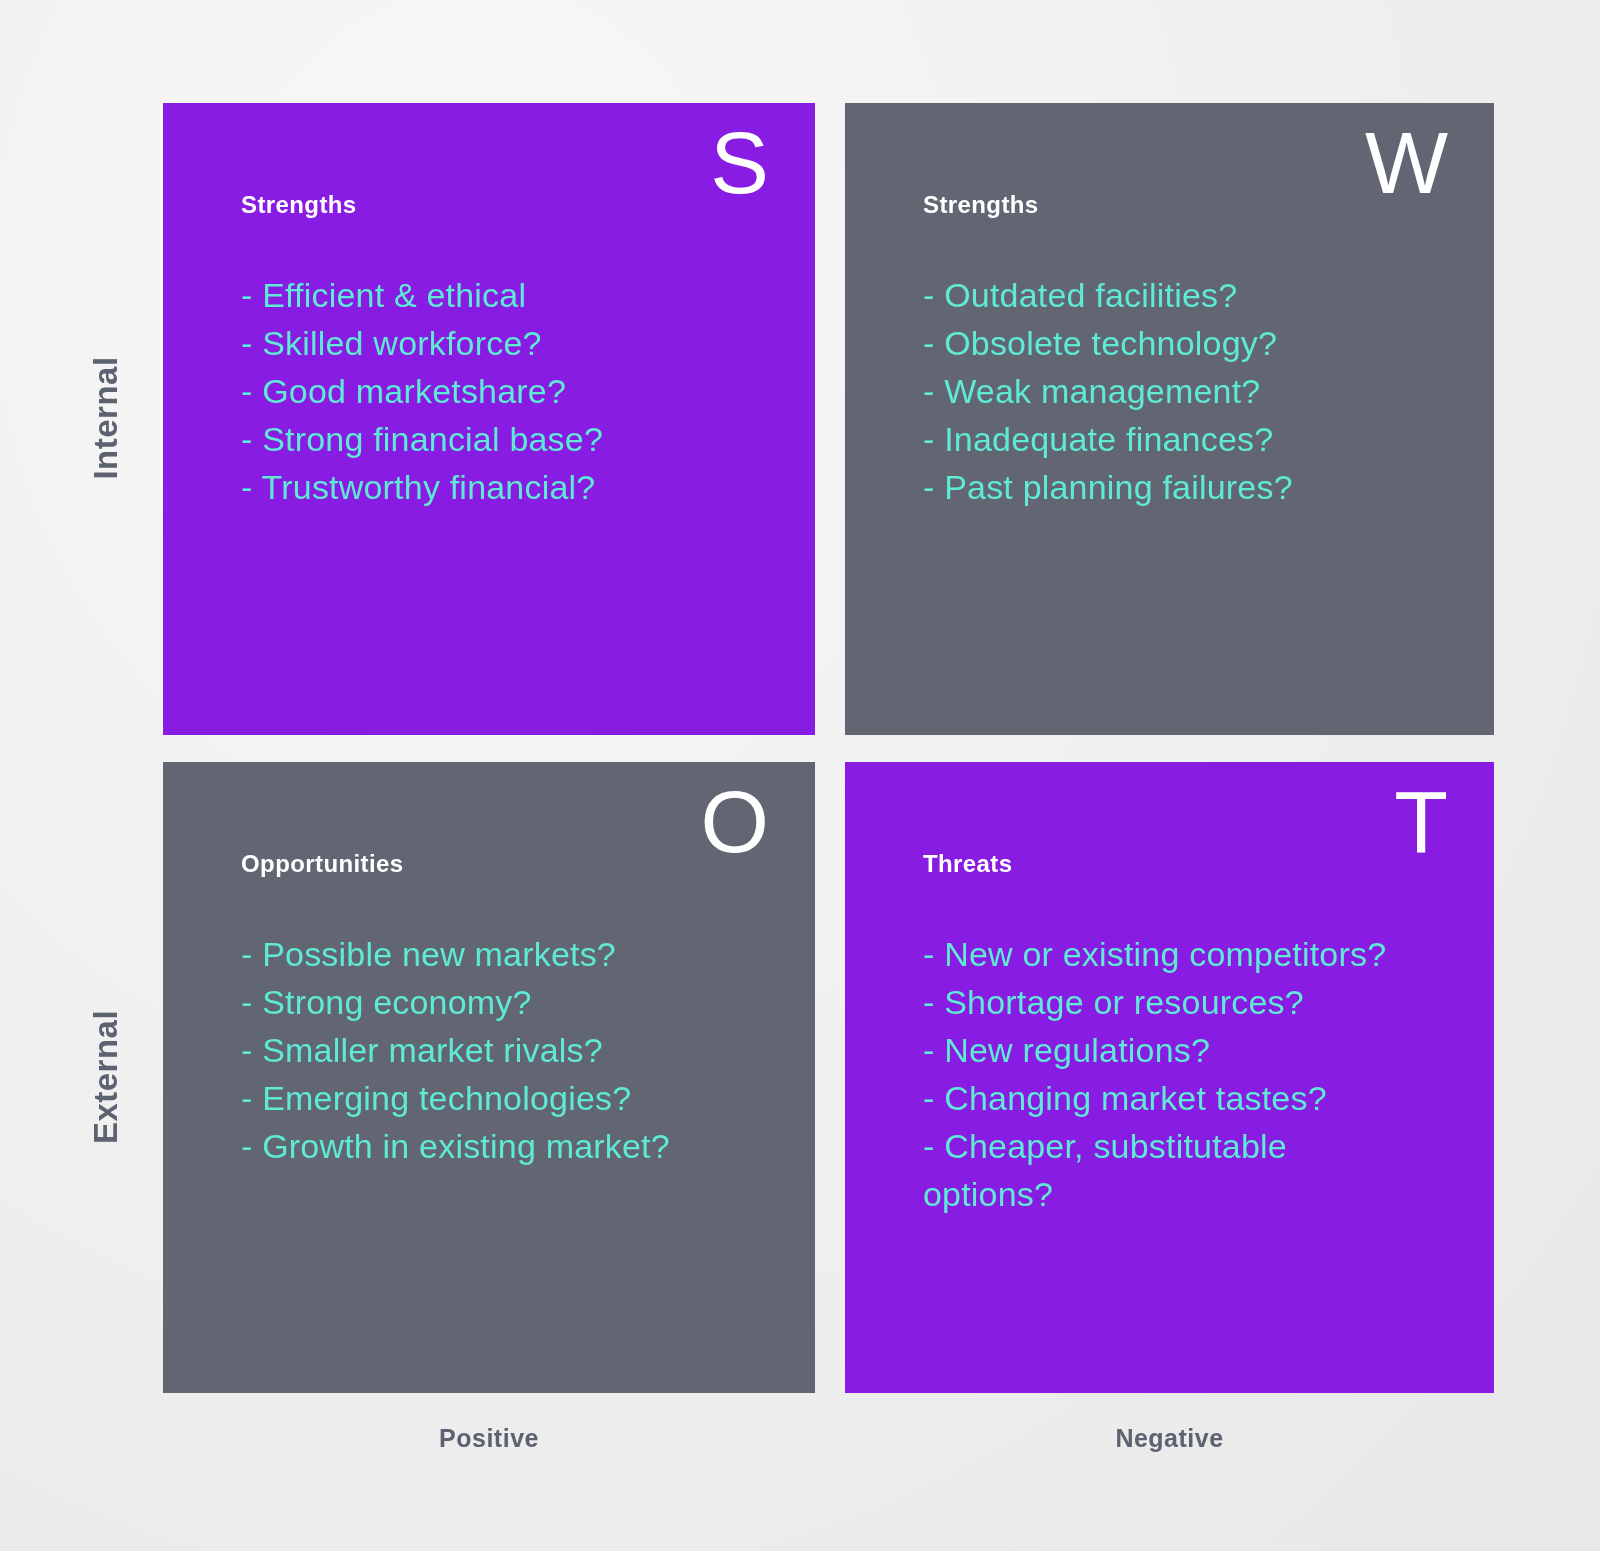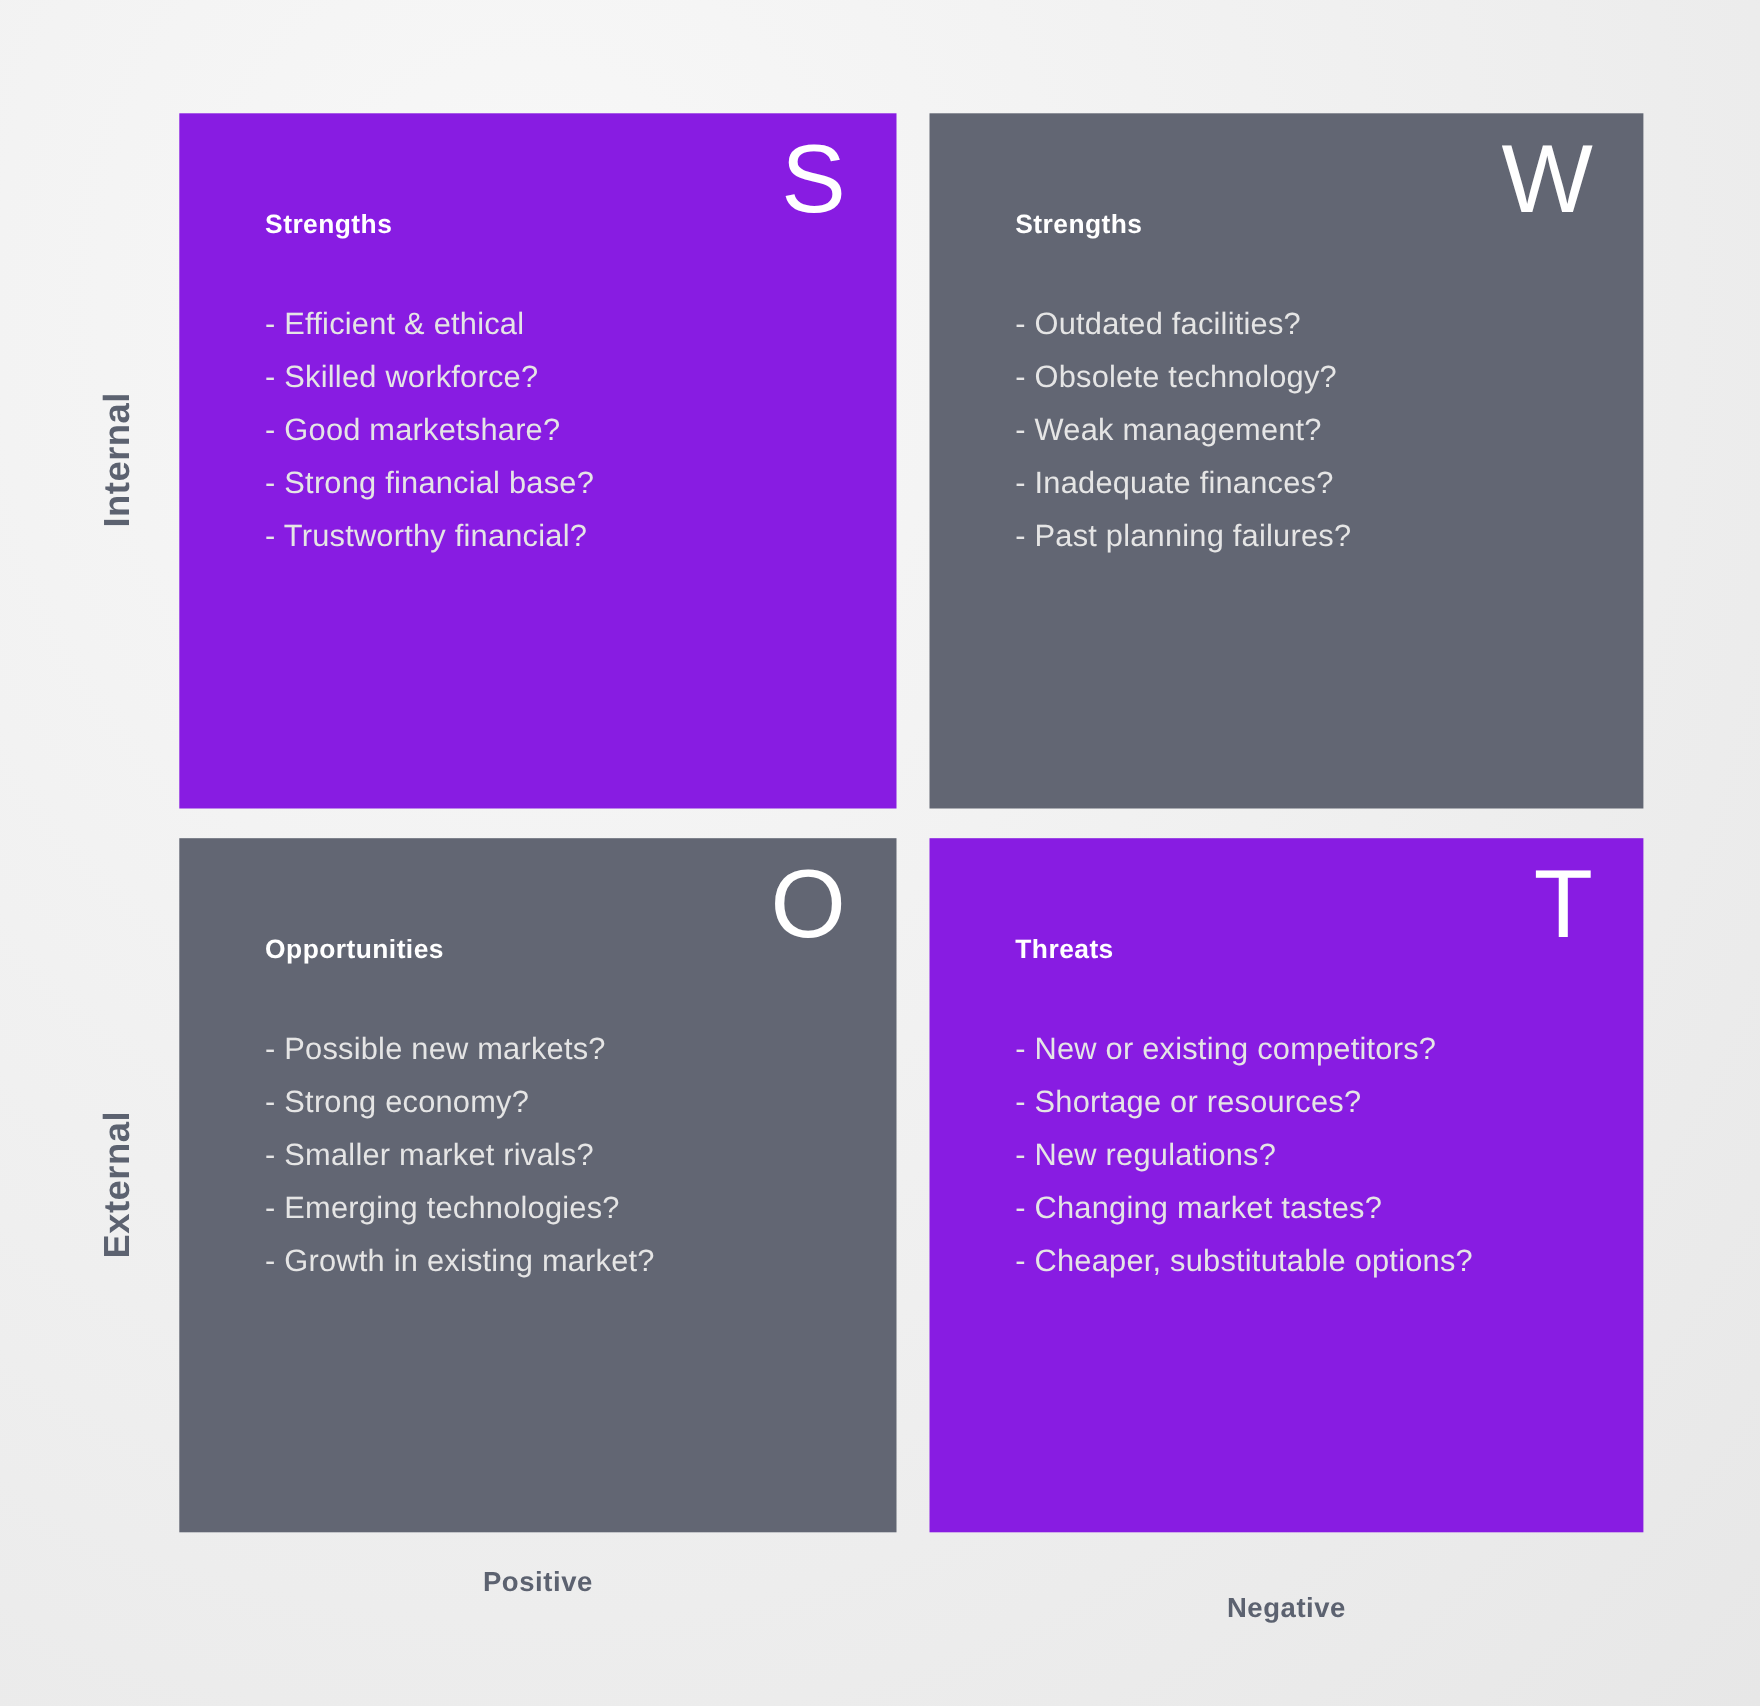--- a/index.html
+++ b/index.html
@@ -35,25 +35,25 @@
     color: #ffffff;
   }
   .quad-title {
     font-size: 24px;
     font-weight: 700;
     letter-spacing: 0.4px;
     color: #ffffff;
   }
   .quad-list {
     margin-top: 52px;
-    font-size: 28px;
+    font-size: 34px;
     font-weight: 400;
     line-height: 48px;
     letter-spacing: 0.2px;
-    color: #e5e5e5;
+    color: #5eead4;
   }
   .quad-item { white-space: nowrap; }
   .quad-item.wraps {
     white-space: normal;
     max-width: 478px;
   }
   .axis-label-v {
     position: absolute;
     left: 106px;
     transform: translate(-50%, -50%) rotate(-90deg);
@@ -69,21 +69,21 @@
     position: absolute;
     top: 1424px;
     width: 652px;
     text-align: center;
     font-size: 25px;
     font-weight: 700;
     letter-spacing: 0.5px;
     color: #5C6270;
   }
   .axis-positive { left: 163px; }
-  .axis-negative { left: 845px; width: 649px; margin-top: 24px; }
+  .axis-negative { left: 845px; width: 649px; }
 </style>
 </head>
 <body>
 
 <div class="canvas">
 
   <div class="quad quad-s purple">
     <div class="big-letter">S</div>
     <div class="quad-title">Strengths</div>
     <div class="quad-list">

